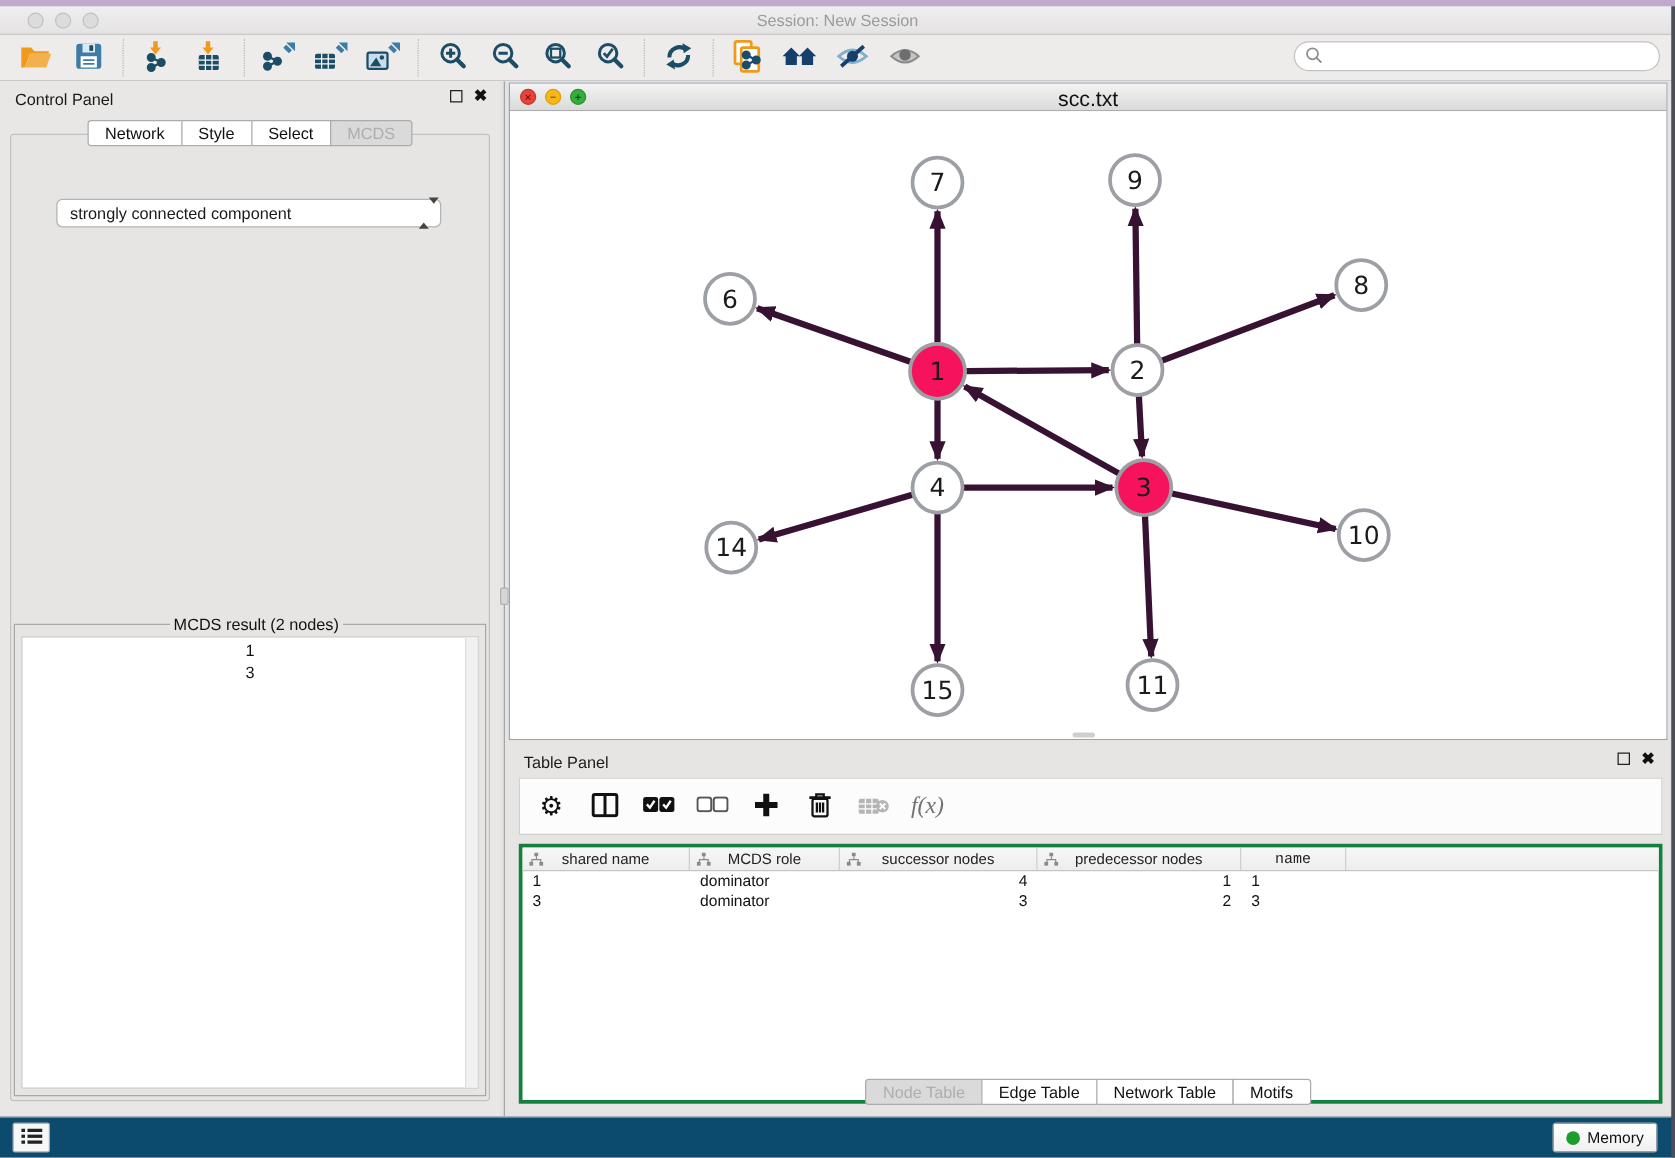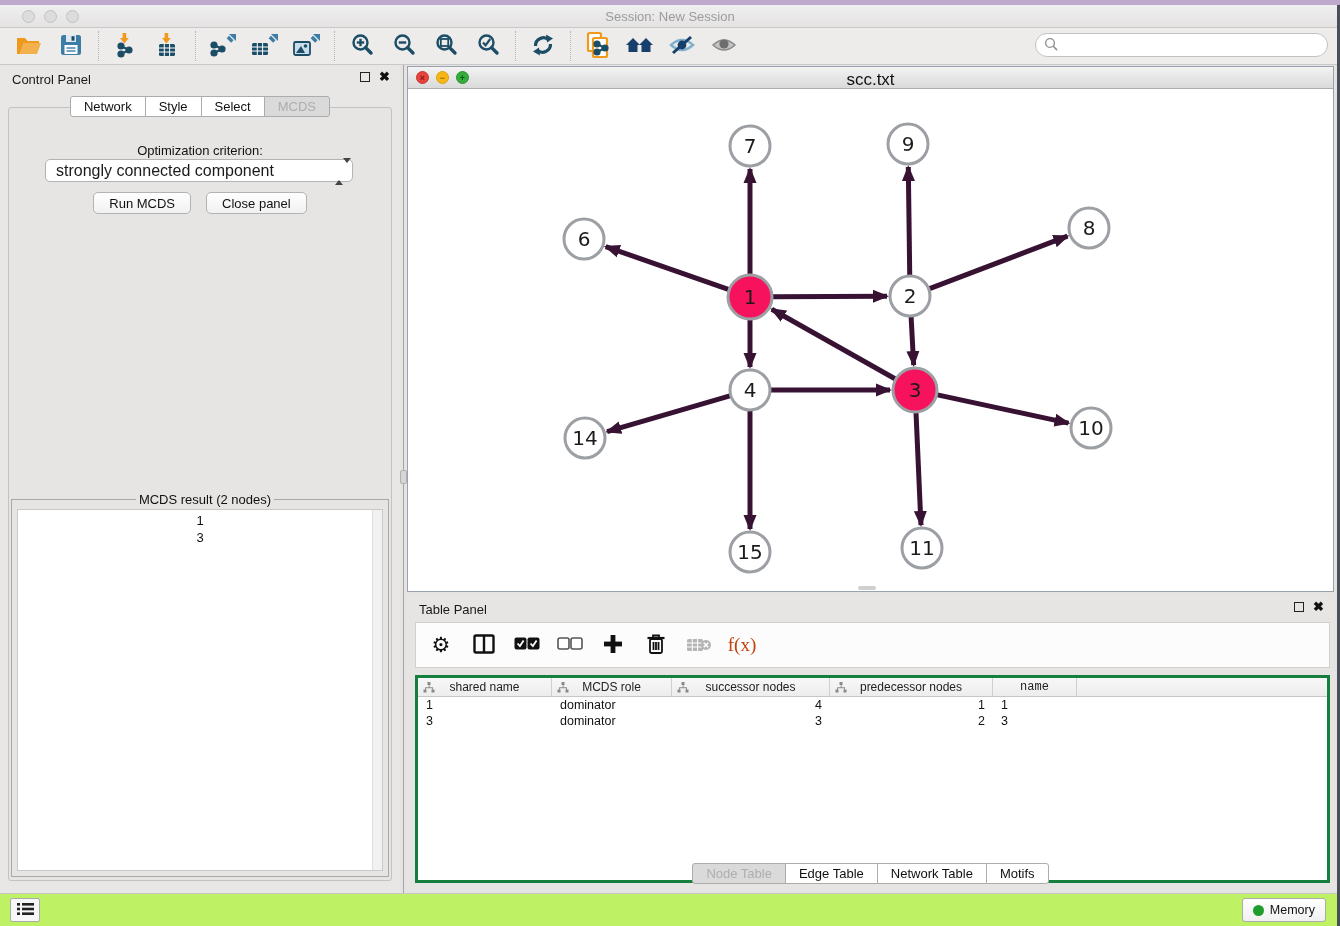--- a/index.html
+++ b/index.html
@@ -41,21 +41,21 @@
   .tab { height:21px; padding:0 13px; background:#FFF; border:1px solid #ACACAC; margin-left:-1px;
     display:flex; align-items:center; font-size:13px; color:#111; }
   .tab.first { border-radius:3px 0 0 3px; margin-left:0; }
   .tab.last  { border-radius:0 3px 3px 0; }
   .tab.active-gray { background:#DBDADA; color:#AEAEAE; }
 
   .cp-body { position:absolute; left:8px; right:8px; top:42px; bottom:12px; background:#E7E5E4;
     border:1px solid #C4C2C1; border-radius:3px; }
   .opt-label { position:absolute; top:35px; left:0; right:0; text-align:center; font-size:13px; color:#111; }
   .dropdown { position:absolute; left:36px; right:38px; top:51px; height:23px; background:#FFF;
-    border:1px solid #B3B3B3; border-radius:5px; display:flex; align-items:center; padding:0 24px 0 10px; font-size:16px; }
+    border:1px solid #B3B3B3; border-radius:5px; display:flex; align-items:center; padding:0 24px 0 10px; font-size:13px; }
   .dd-arrows { position:absolute; right:7px; top:3px; width:10px; }
   .dd-arrows .up { width:0; height:0; border-left:4px solid transparent; border-right:4px solid transparent; border-bottom:5px solid #444; margin-bottom:3px; }
   .dd-arrows .dn { width:0; height:0; border-left:4px solid transparent; border-right:4px solid transparent; border-top:5px solid #444; }
   .btn-row { position:absolute; top:84px; left:0; right:0; display:flex; justify-content:center; gap:15px; }
   .push-btn { height:22px; padding:0 15px; background:linear-gradient(#FFFFFF,#F1F1F1);
     border:1px solid #B3B3B3; border-radius:5px; font-size:13px; color:#111;
     font-family:"Liberation Sans",sans-serif; }
 
   fieldset.result { position:absolute; left:2px; right:2px; top:384px; bottom:3px;
     border:1px solid #A8A8A8; background:transparent; padding:0;text-align:center; }
@@ -83,34 +83,34 @@
   .canvas { position:absolute; top:22px; left:0; right:0; bottom:0; background:#FFF; }
   .canvas svg { position:absolute; inset:0; }
   .hscroll-hint { position:absolute; bottom:1px; left:450px; width:18px; height:4px; background:#CFCFCF; border-radius:2px; }
 
   
   .table-panel { position:absolute; left:407px; top:530px; width:927px; height:293px; background:#E7E5E4; }
   .tp-toolbar { position:absolute; left:8px; right:4px; top:27px; height:46px; background:#FCFCFC; border:1px solid #D0D0D0;
     display:flex; align-items:center; padding-left:12px; gap:17px; }
   .tp-btn { width:26px; height:26px; display:flex; align-items:center; justify-content:center; border:0; background:transparent; }
   .tp-btn .uni { font-family:"DejaVu Sans",sans-serif; font-size:21px; color:#111; line-height:22px; }
-  .fx-label { font-family:"Liberation Serif",serif; font-size:19px; color:#c2410c; }
+  .fx-label { font-family:"Liberation Serif",serif; font-style:italic; font-size:19px; color:#737373; }
 
   .tp-table { position:absolute; left:8px; right:4px; top:80px; height:208px; background:#FFF; border:3px solid #15803d; overflow:hidden; }
   .thead { display:flex; height:19px; border-bottom:1px solid #C6C6C6; background:linear-gradient(#F7F7F7,#EDEDED); }
   .th { position:relative; border-right:1px solid #CFCFCF; display:flex; align-items:center; justify-content:center;
     font-size:12px; color:#222; }
   .th .tree { position:absolute; left:5px; top:4px; }
   .trow { display:flex; height:16px; }
   .td { font-size:12.5px; color:#111; padding:0 8px; line-height:16px; overflow:hidden; white-space:nowrap; }
 
   .tp-tabs { position:absolute; left:0; right:0; top:268px; display:flex; justify-content:center; }
 
   
-  .statusbar { position:absolute; left:0; right:0; bottom:0; height:33px; background:#bef264; border-top:1px solid #C6C6C6; }
+  .statusbar { position:absolute; left:0; right:0; bottom:0; height:33px; background:#0c4a6e; border-top:1px solid #C6C6C6; }
   .list-btn { position:absolute; left:10px; top:4px; width:30px; height:24px; background:#F7F7F7; border:1px solid #ABABAB; border-radius:2px;
     display:flex; align-items:center; justify-content:center; }
   .memory-btn { position:absolute; right:14px; top:4px; height:24px; padding:0 10px; background:linear-gradient(#FFFFFF,#F0F0F0);
     border:1px solid #ABABAB; border-radius:3px; display:flex; align-items:center; gap:6px; font-size:12.5px; color:#111; }
   .mem-dot { width:11px; height:11px; border-radius:50%; background:#1F9D2C; }
 </style>
 </head>
 <body>
 
 <div class="app">
@@ -321,28 +321,23 @@
           <span class="close-ic">✖</span>
         </span>
       </div>
       <div class="cp-tabs" id="cp-tabs">
           <div class="tab first">Network</div>
           <div class="tab">Style</div>
           <div class="tab">Select</div>
           <div class="tab last active-gray">MCDS</div>
         </div>
       <div class="cp-body">
-        <div class="opt-label">Optimization criterion:</div>
         <div class="dropdown">
           <span>strongly connected component</span>
           <span class="dd-arrows"><span class="up"></span><span class="dn"></span></span>
-        </div>
-        <div class="btn-row">
-          <button class="push-btn">Run MCDS</button>
-          <button class="push-btn">Close panel</button>
         </div>
         <fieldset class="result">
           <legend>MCDS result (2 nodes)</legend>
           <div class="result-box">
             <div class="result-lines" id="result-lines">1
 3</div>
             <div class="result-scroll"></div>
           </div>
         </fieldset>
       </div>

